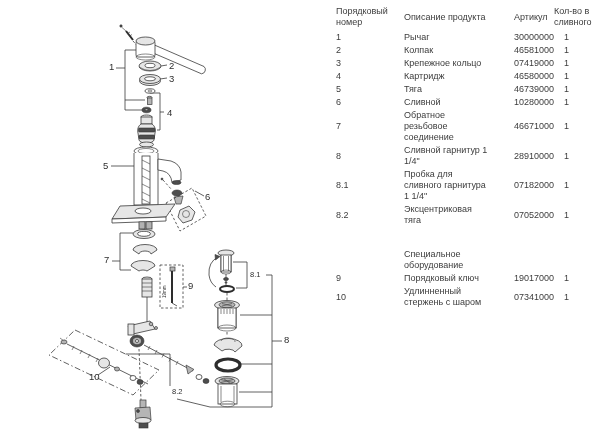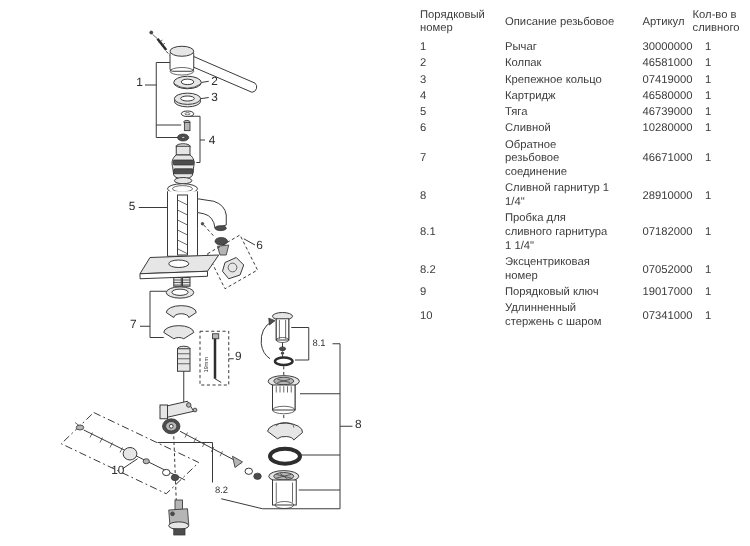--- a/index.html
+++ b/index.html
@@ -298,21 +298,21 @@
     <table>
       <colgroup>
         <col class="c-num">
           <col class="c-desc">
           <col class="c-art">
           <col class="c-qty">
       </colgroup>
       <thead>
         <tr>
           <th>Порядковый номер</th>
-          <th class="h-desc">Описание резьбовое</th>
+          <th class="h-desc">Описание продукта</th>
           <th>Артикул</th>
           <th>Кол-во в сливного</th>
         </tr>
       </thead>
       <tbody>
           <tr>
     <td class="d-num">1</td>
     <td class="d-desc">Рычаг</td>
     <td class="d-art">30000000</td>
     <td class="d-qty">1</td>
@@ -366,23 +366,30 @@
     <td class="d-num">8.1</td>
     <td class="d-desc">Пробка для
 сливного гарнитура
 1 1/4"</td>
     <td class="d-art">07182000</td>
     <td class="d-qty">1</td>
   </tr>
           <tr>
     <td class="d-num">8.2</td>
     <td class="d-desc">Эксцентриковая
-номер</td>
+тяга</td>
     <td class="d-art">07052000</td>
     <td class="d-qty">1</td>
+  </tr>
+          <tr class="section-row">
+    <td class="d-num"></td>
+    <td class="d-desc">Специальное
+оборудование</td>
+    <td class="d-art"></td>
+    <td class="d-qty"></td>
   </tr>
           <tr>
     <td class="d-num">9</td>
     <td class="d-desc">Порядковый ключ</td>
     <td class="d-art">19017000</td>
     <td class="d-qty">1</td>
   </tr>
           <tr>
     <td class="d-num">10</td>
     <td class="d-desc">Удлинненный

